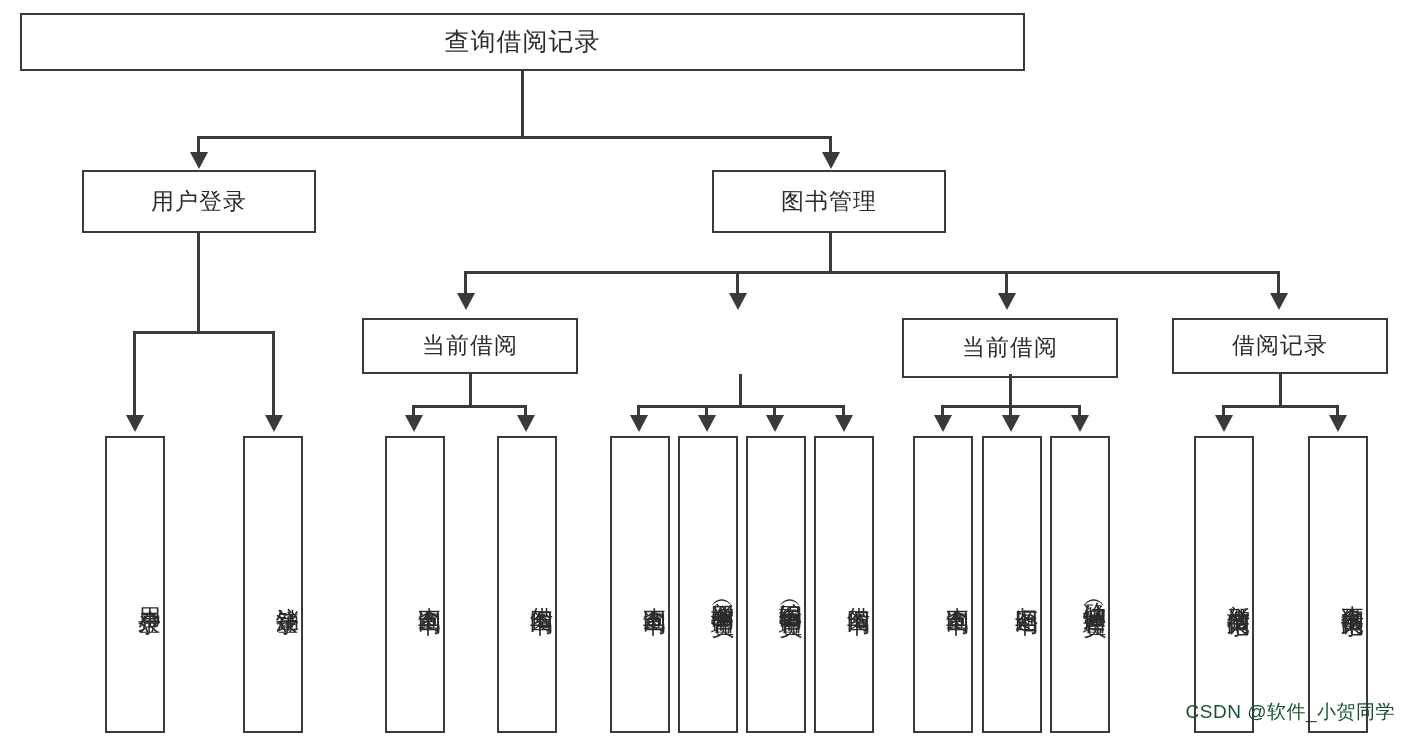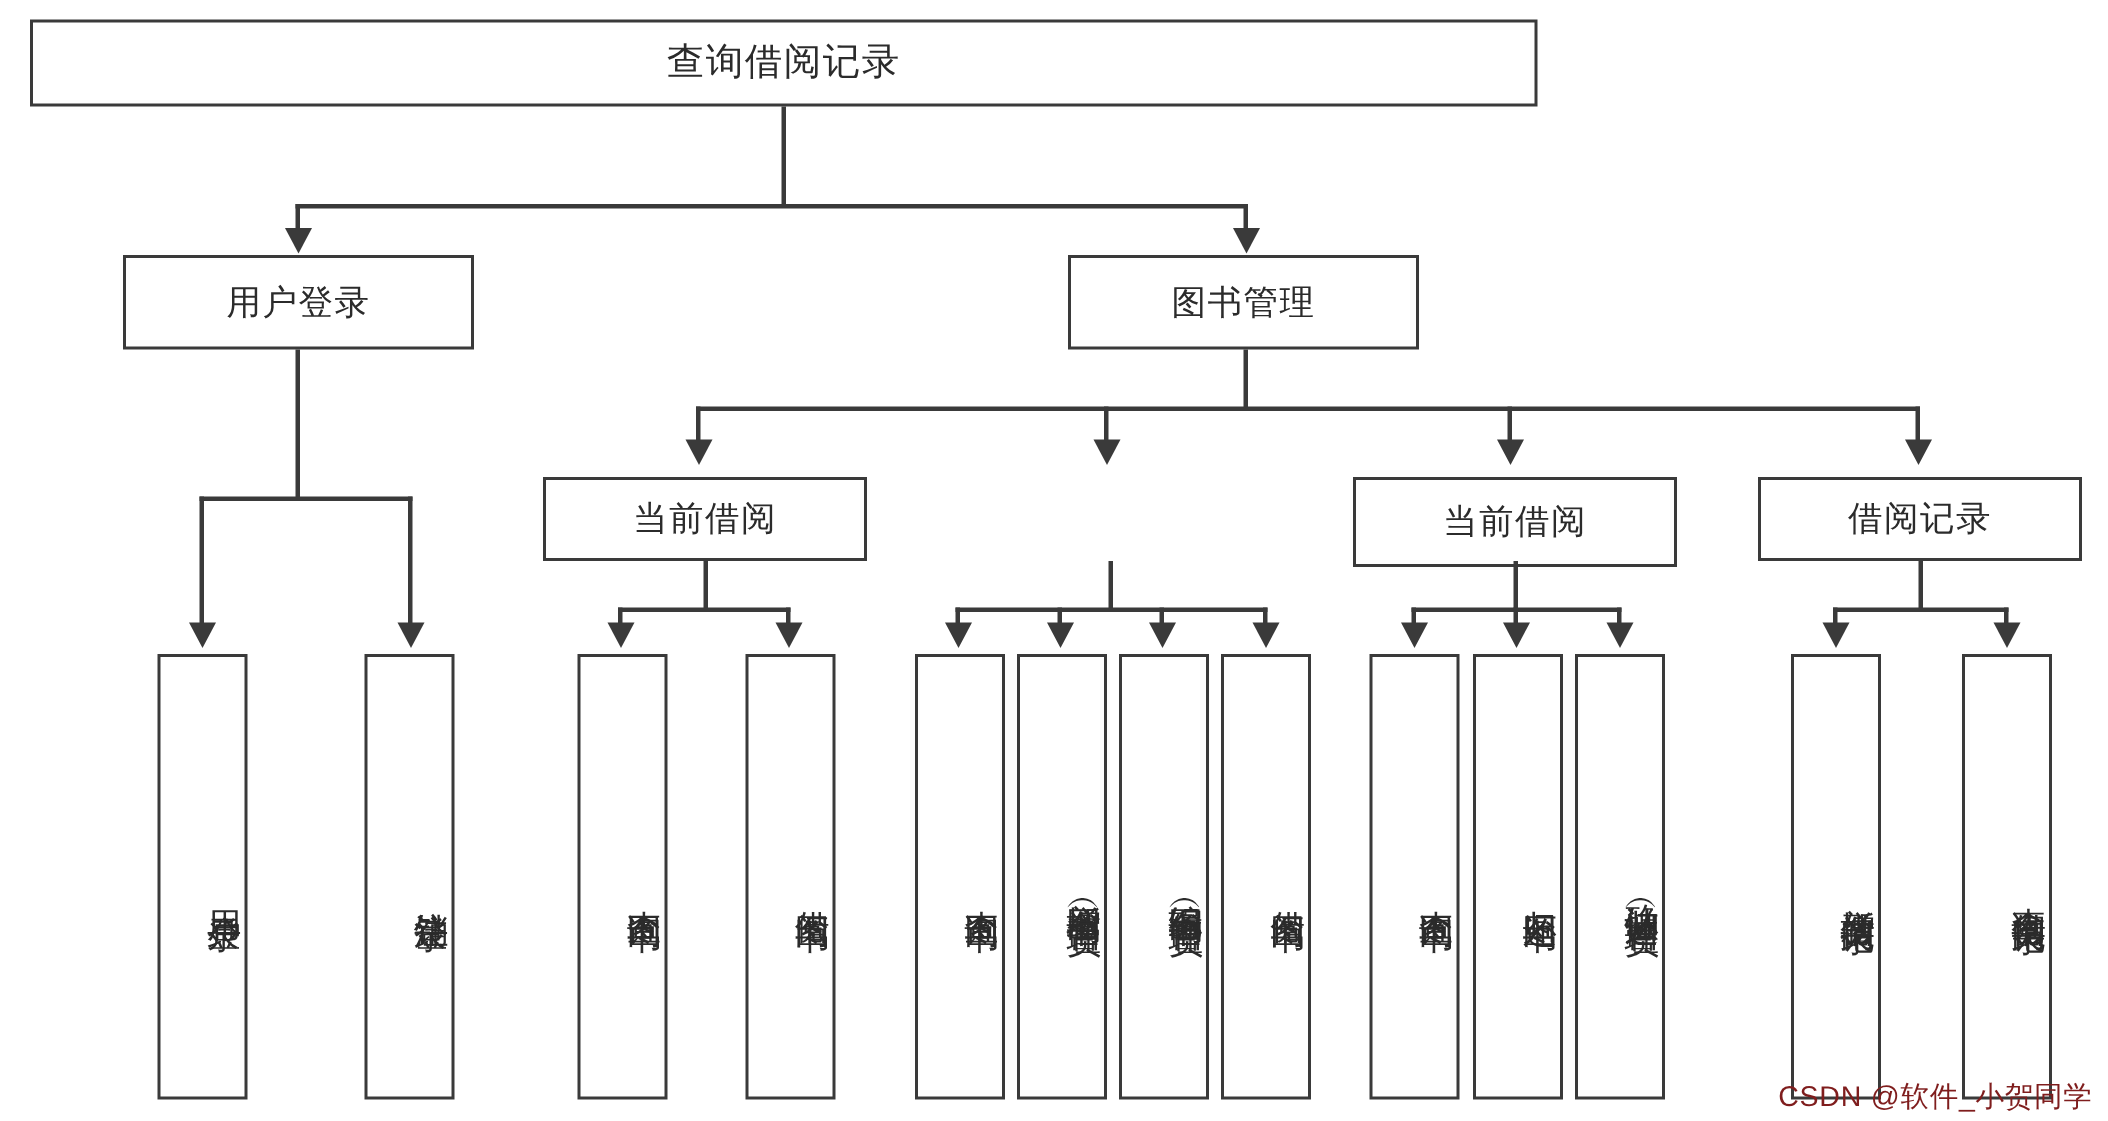--- a/index.html
+++ b/index.html
@@ -71,23 +71,23 @@
     width: 0;
     height: 0;
     border-left: 9px solid transparent;
     border-right: 9px solid transparent;
     border-top: 17px solid #3a3a3a;
   }
   
   #watermark {
     position: absolute;
     right: 10px;
-    bottom: 3px;
+    bottom: 22px;
     font-size: 19px;
-    color: #7f1d1d;
+    color: #14532d;
     letter-spacing: 0.5px;
     white-space: nowrap;
     text-align: right;
   }
 </style>
 </head>
 <body>
 
 <div id="canvas">
 

